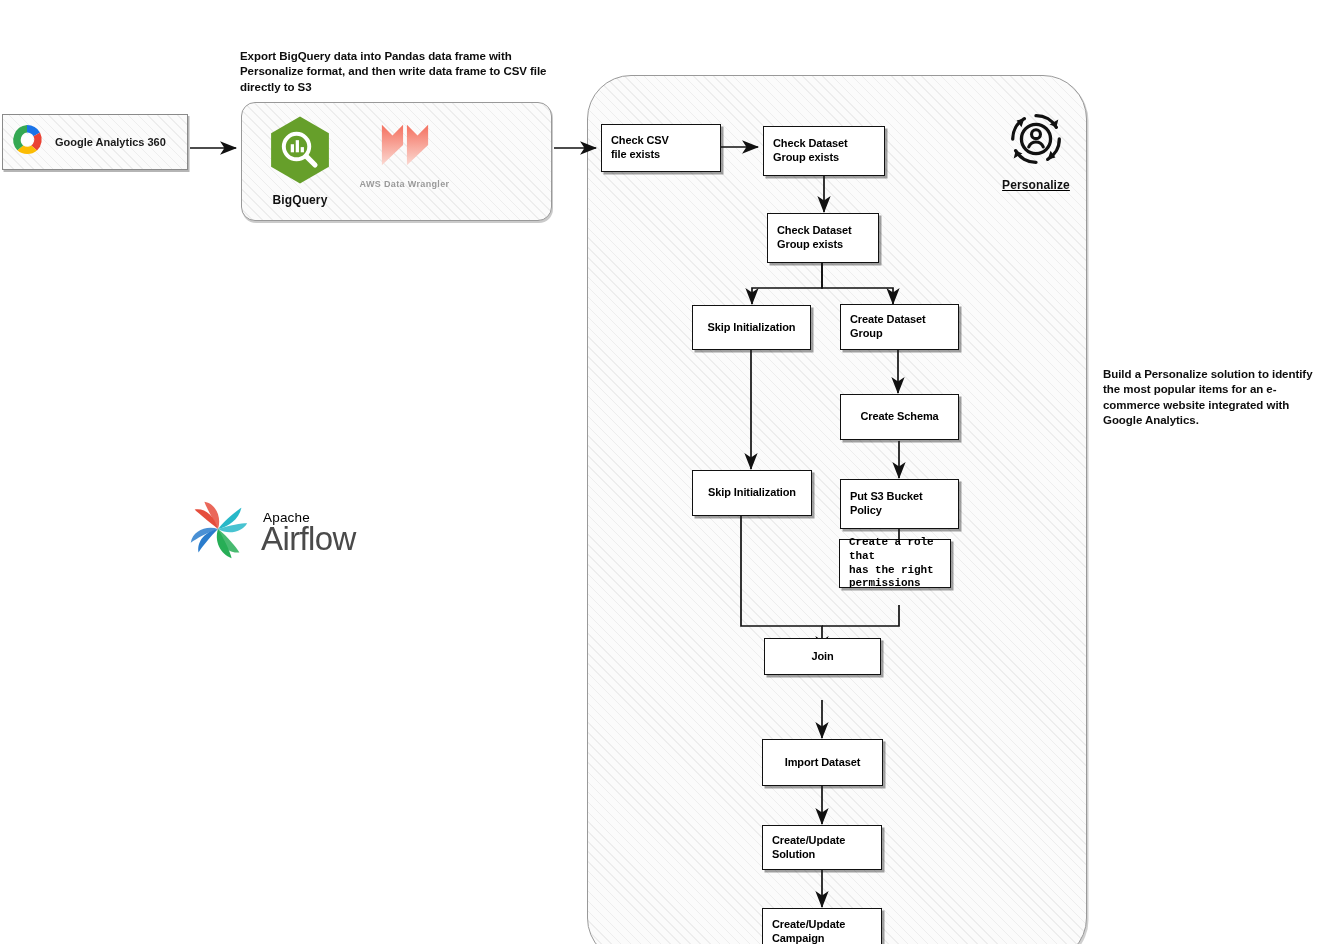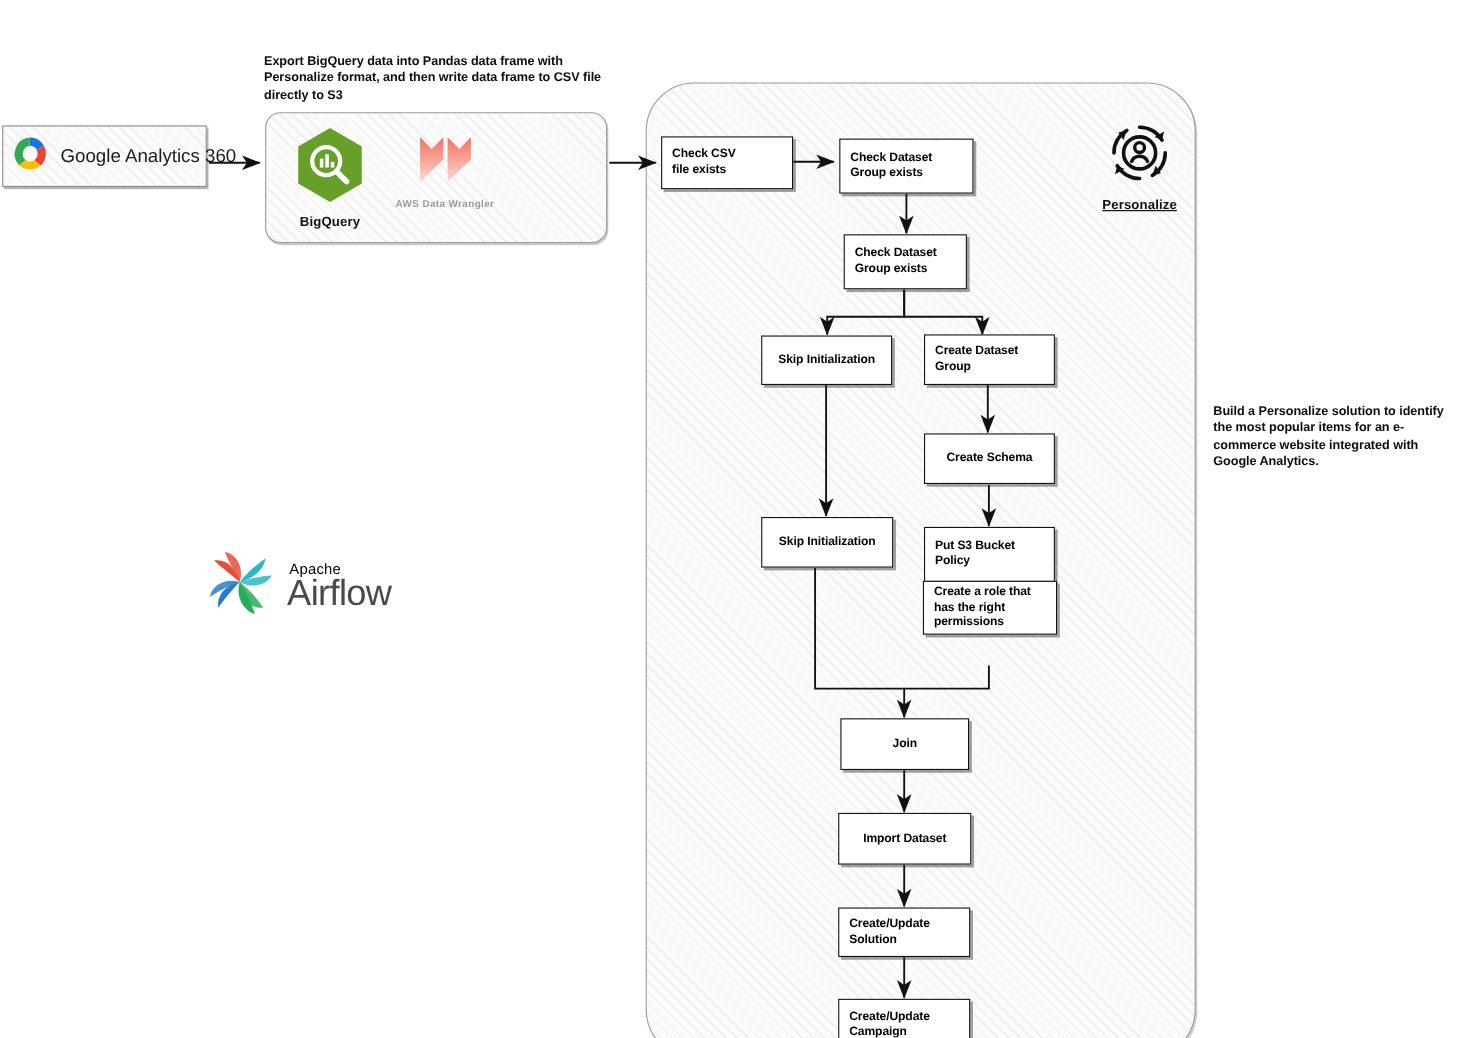--- a/index.html
+++ b/index.html
@@ -34,23 +34,23 @@
   .ga-box {
     position: absolute;
     left: 2px; top: 66px;
     width: 186px; height: 56px;
     border: 1.5px solid #8a8a8a;
     display: flex;
     align-items: center;
     box-shadow: 1.5px 2px 0 rgba(120,120,120,.55);
   }
   .ga-label {
-    font-size: 17px;
+    font-size: 11px;
     color: #1a1a1a;
-    font-weight: 400;
+    font-weight: 700;
     margin-left: 8px;
     white-space: nowrap;
   }
   .ga-logo { margin-left: 4px; flex: 0 0 auto; }
 
   
   .group {
     position: absolute;
     border: 1.6px solid #999999;
     border-radius: 16px;
@@ -311,29 +311,29 @@
   </div>
 
   <div class="node center" style="left:840px; top:346px; width:119px; height:46px;">
     <span class="txt">Create Schema</span>
   </div>
 
   <div class="node" style="left:840px; top:431px; width:119px; height:50px;">
     <span class="txt">Put S3 Bucket<br>Policy</span>
   </div>
 
-  <div class="node" style="left:839px; top:480px; width:122px; height:49px;">
+  <div class="node" style="left:839px; top:491px; width:112px; height:49px;font-family:Liberation Mono, monospace;">
     <span class="txt">Create a role that<br>has the right<br>permissions</span>
   </div>
 
   <div class="node center" style="left:692px; top:422px; width:120px; height:46px;">
     <span class="txt">Skip Initialization</span>
   </div>
 
-  <div class="node center" style="left:764px; top:605px; width:117px; height:47px;">
+  <div class="node center" style="left:764px; top:590px; width:117px; height:37px;">
     <span class="txt">Join</span>
   </div>
 
   <div class="node center" style="left:762px; top:691px; width:121px; height:47px;">
     <span class="txt">Import Dataset</span>
   </div>
 
   <div class="node" style="left:762px; top:777px; width:120px; height:45px;">
     <span class="txt">Create/Update<br>Solution</span>
   </div>

